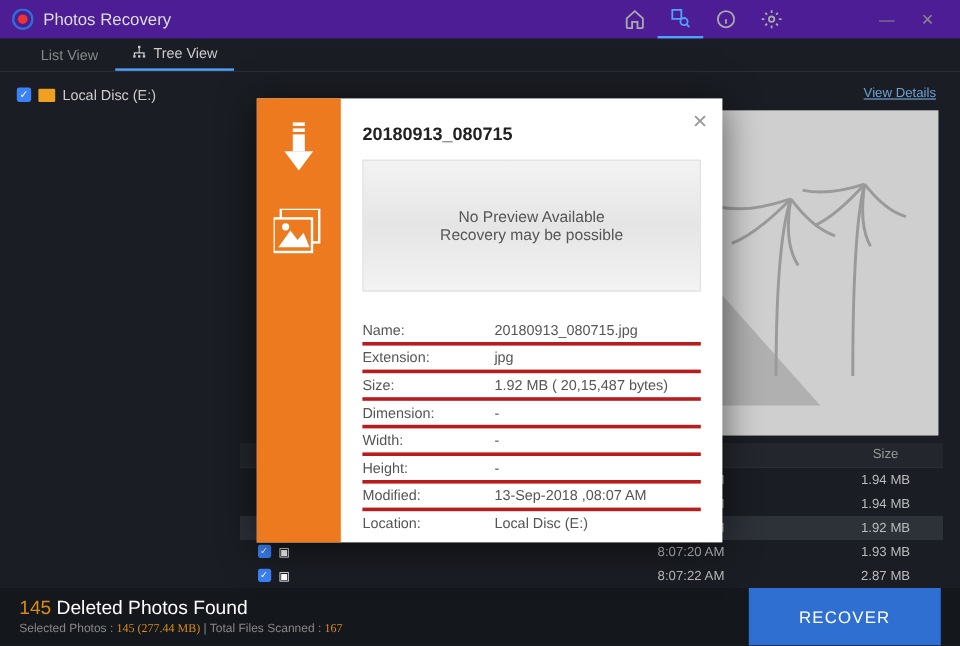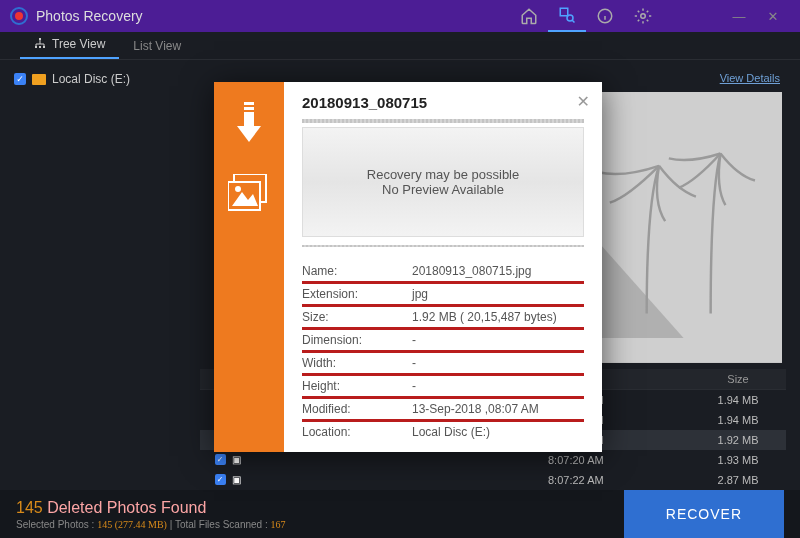--- a/index.html
+++ b/index.html
@@ -37,29 +37,29 @@
 .col-chk .cb { width: 11px; height: 11px; background: #3b82f6; border-radius: 2px; color:#fff; font-size:8px; display:flex;align-items:center;justify-content:center;}
 .col-ico { width: 18px; color:#fff; font-size:10px;}
 .col-name { flex: 1; }
 .col-date { width: 150px; }
 .col-size { width: 80px; text-align: center; }
 
 
 .footer { position: absolute; left: 0; right: 0; bottom: 0; height: 48px; background: #14171c; display: flex; align-items: center; padding: 0 16px; }
 .footer .stats { flex: 1; }
 .footer .big { color: #d88a1a; font-size: 16px; }
-.footer .big .txt { color: #fca5a5; }
+.footer .big .txt { color: #ffffff; }
 .footer .sub { font-size: 10px; color: #888; margin-top: 2px; }
 .footer .sub .orange { color: #d88a1a; font-family: Liberation Serif, serif; }
 .recover-btn { background: #2f6fd1; color: #fff; border: none; padding: 16px 42px; font-size: 14px; letter-spacing: 1px; cursor: pointer; }
 
 
 .modal { position: absolute; left: 214px; top: 82px; width: 388px; height: 370px; display: flex; box-shadow: 0 4px 30px rgba(0,0,0,.6); background: #fff; }
 .modal .strip { width: 70px; background: #ee7a1f; display: flex; flex-direction: column; align-items: center; padding-top: 18px; gap: 24px; }
-.modal .content { flex: 1; padding: 12px 18px 10px 18px; color: #444; display:flex; flex-direction:column; }
+.modal .content { flex: 1; padding: 22px 18px 10px 18px; color: #444; display:flex; flex-direction:column; }
 .modal .heading { font-size: 15px; font-weight: bold; color: #222; }
 .modal .close { position: absolute; right: 12px; top: 10px; color: #999; font-size: 16px; cursor: pointer; }
 .modal .hr { height: 24px; margin-top:8px; margin-bottom:4px; background: repeating-linear-gradient(90deg,#888 0 2px,#aaa 2px 4px); opacity:.5;}
 .modal .nopreview { flex:0 0 110px; background: linear-gradient(#f3f3f3,#e5e5e5,#f3f3f3); display:flex; flex-direction:column; align-items:center; justify-content:center; color:#555; font-size:13px; border:1px solid #ddd; }
 .modal .meta { margin-top: 10px; font-size: 12px; color:#555;}
 .modal .meta .row { display:flex; padding: 3px 0; border-top:3px solid #b91c1c;}
 .modal .meta .row:first-child{border-top:none;}
 .modal .meta .k { width: 110px; }
 .modal .meta .v { flex:1; }
 
@@ -100,33 +100,33 @@
         <circle cx="12" cy="12" r="3"></circle>
         <path d="M12 2v3M12 19v3M4 12H1M23 12h-3M5 5l2 2M17 17l2 2M5 19l2-2M17 7l2-2"></path>
       </svg>
     </div>
   <span style="width:60px"></span>
   <div class="win-btn">—</div>
   <div class="win-btn">✕</div>
 </div>
 
 <div class="tabsrow">
+  <div class="tab">
+      <span>List View</span>
+    </div>
   <div class="tab active">
     <svg width="12" height="12" viewBox="0 0 12 12" fill="#ccc">
         <rect x="5" y="0" width="2" height="2"></rect>
         <rect x="1" y="8" width="2" height="2"></rect>
         <rect x="5" y="8" width="2" height="2"></rect>
         <rect x="9" y="8" width="2" height="2"></rect>
         <path d="M6 2v4M2 8V6h8v2" stroke="#ccc" fill="none"></path>
       </svg>
     <span>Tree View</span>
   </div>
-  <div class="tab">
-      <span>List View</span>
-    </div>
 </div>
 
 <div class="body">
   <div class="sidebar">
     <div class="tree-item">
       <span class="cb">✓</span>
       <span class="folder"></span>
       <span>Local Disc (E:)</span>
     </div>
   </div>
@@ -238,22 +238,22 @@
       <rect x="0" y="8" width="32" height="28" fill="#ee7a1f" stroke="#fff" stroke-width="2"></rect>
       <polygon points="4,32 14,18 20,26 25,20 30,32" fill="#fff"></polygon>
         <circle cx="10" cy="15" r="3" fill="#fff"></circle>
     </svg>
   </div>
   <div class="content">
     <div class="heading">20180913_080715</div>
     <div class="close">✕</div>
     <div class="hr"></div>
     <div class="nopreview">
+      <div>No Preview Available</div>
       <div>Recovery may be possible</div>
-      <div>No Preview Available</div>
     </div>
     <div class="hr" style="height:14px"></div>
     <div class="meta">
       <div class="row">
           <span class="k">Name:</span>
           <span class="v">20180913_080715.jpg</span>
         </div>
       <div class="row">
           <span class="k">Extension:</span>
           <span class="v">jpg</span>

